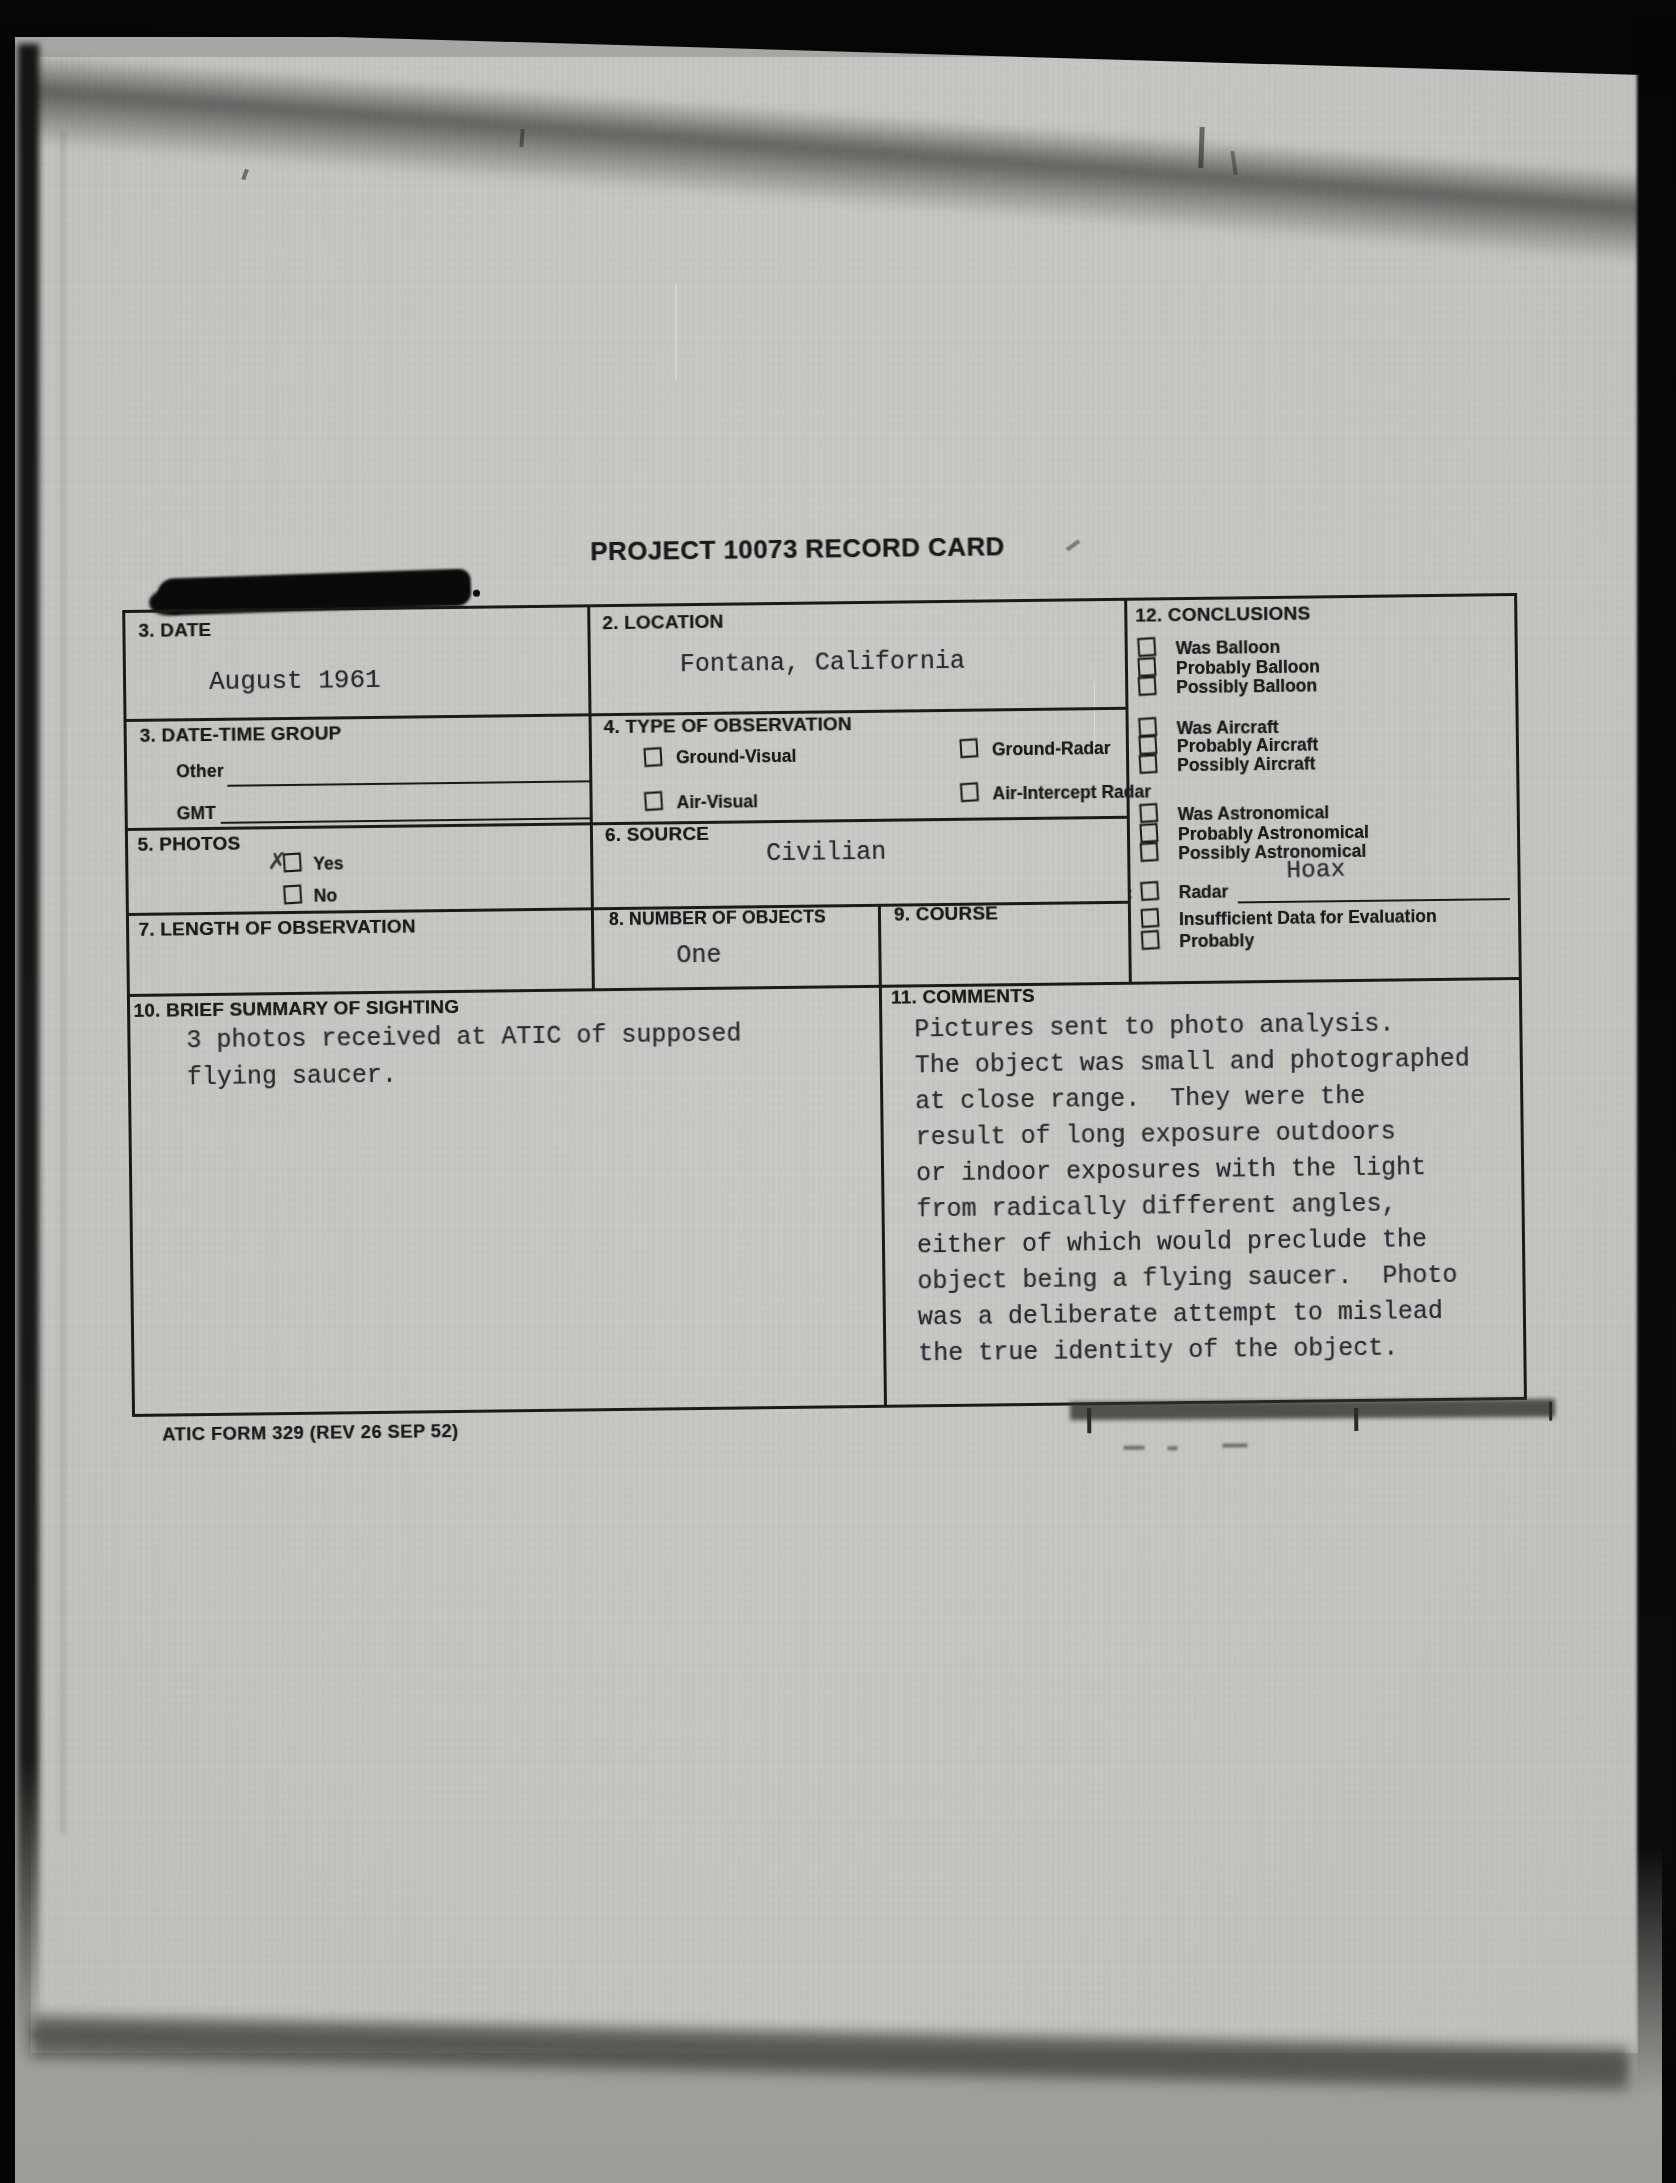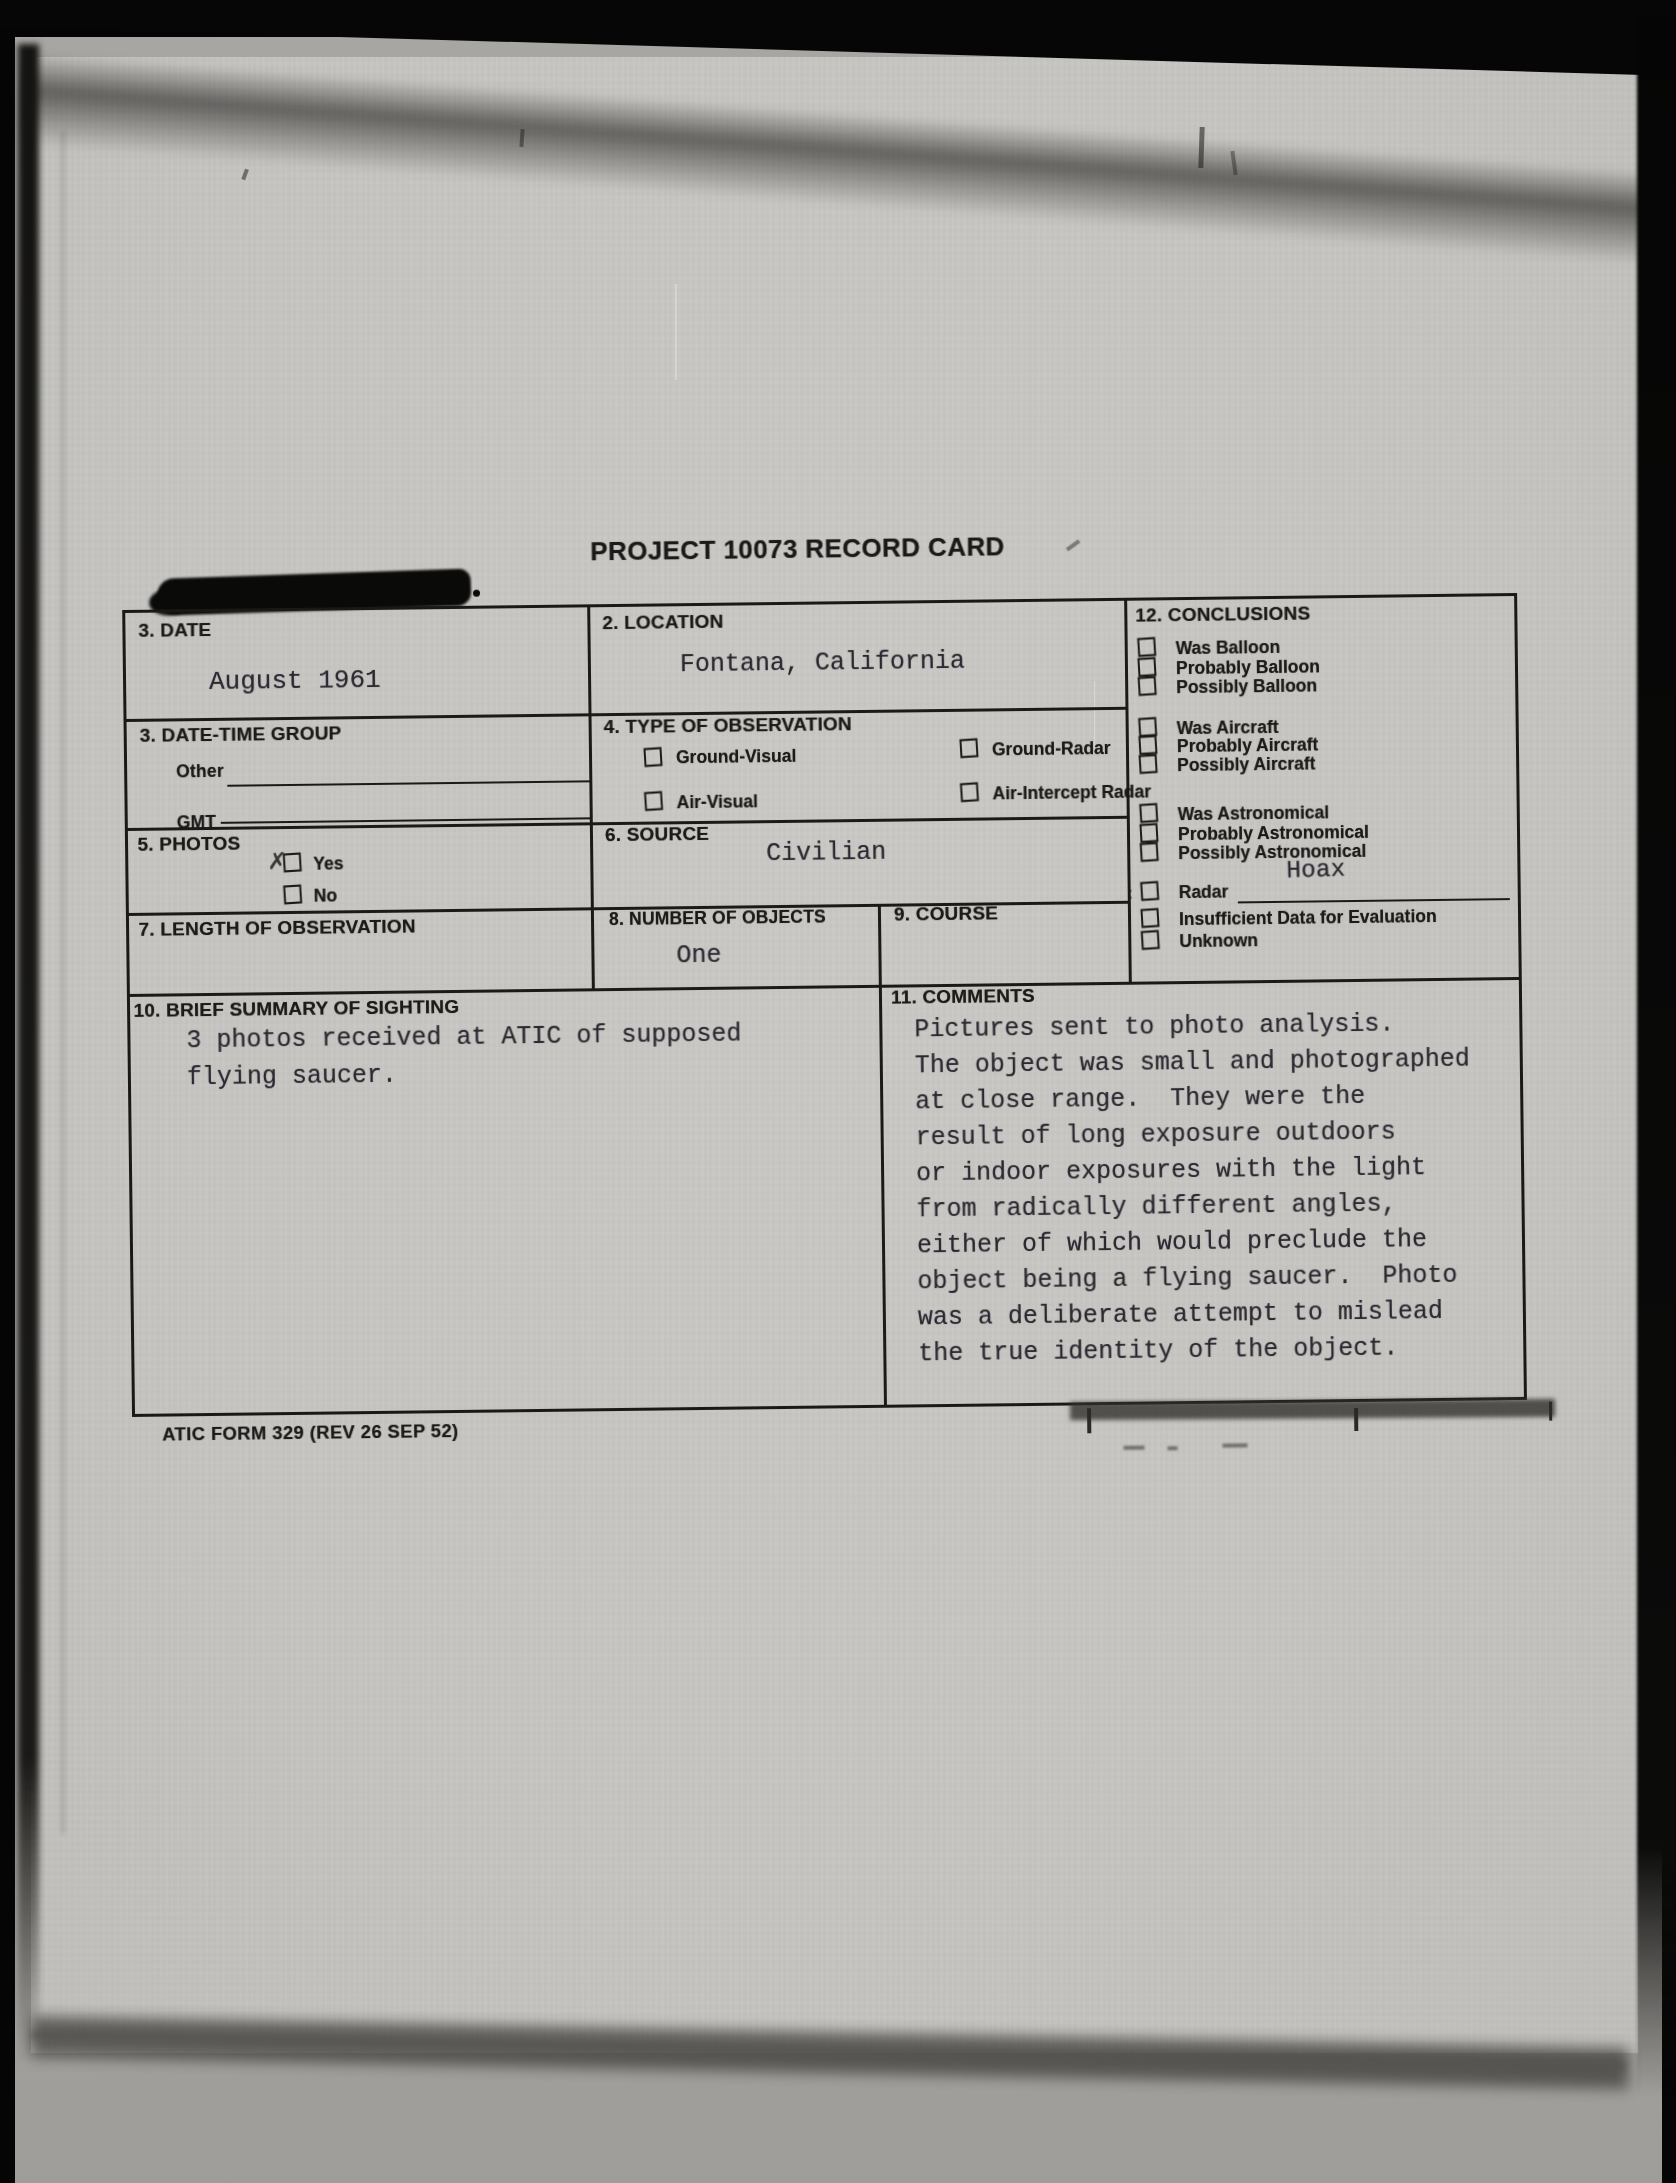--- a/index.html
+++ b/index.html
@@ -113,21 +113,21 @@
 
     <div class="lbl" style="left:13px;top:7px;">3. DATE</div>
     <div class="type" style="left:83px;top:55px;font-size:26px;">August 1961</div>
 
     <div class="lbl" style="left:477px;top:5.2px;">2. LOCATION</div>
     <div class="type" style="left:554px;top:44px;">Fontana, California</div>
 
     <div class="lbl" style="left:13px;top:112px;">3. DATE-TIME GROUP</div>
     <div class="lbl small" style="left:49px;top:149px;">Other</div>
     <div class="fill-line" style="left:100px;top:173px;width:362px;height:2.2px;"></div>
-    <div class="lbl small" style="left:49px;top:191px;margin-top:9px;">GMT</div>
+    <div class="lbl small" style="left:49px;top:191px;">GMT</div>
     <div class="fill-line" style="left:93px;top:210px;width:369px;height:2.2px;"></div>
 
     <div class="lbl" style="left:477px;top:109px;">4. TYPE OF OBSERVATION</div>
     <span class="cb" style="left:517px;top:141px;"></span>
     <div class="concl-lbl" style="left:549px;top:141px;">Ground-Visual</div>
     <span class="cb" style="left:833px;top:136px;"></span>
     <div class="concl-lbl" style="left:865px;top:137px;">Ground-Radar</div>
     <span class="cb" style="left:517px;top:185px;"></span>
     <div class="concl-lbl" style="left:549px;top:186px;">Air-Visual</div>
     <span class="cb" style="left:833px;top:180px;"></span>
@@ -191,21 +191,21 @@
 
     <div class="other-mark" style="left:999px;top:283px;">:</div>
     <span class="cb" style="left:1012px;top:281px;"></span>
     <div class="concl-lbl" style="left:1050px;top:282px;">Radar</div>
     <div class="type" style="left:1158px;top:258px;font-size:24.5px;transform:rotate(-0.8deg);">Hoax</div>
     <div class="fill-line" style="left:1109px;top:302px;width:272px;height:2.2px;"></div>
 
     <span class="cb" style="left:1012px;top:308px;"></span>
     <div class="concl-lbl" style="left:1050px;top:309px;">Insufficient Data for Evaluation</div>
     <span class="cb" style="left:1012px;top:330px;"></span>
-    <div class="concl-lbl" style="left:1050px;top:331px;">Unknown</div>
+    <div class="concl-lbl" style="left:1050px;top:331px;">Probably</div>
   </div>
 
   <div class="footer">ATIC FORM 329 (REV 26 SEP 52)</div>
   <div class="smear"></div>
   <div class="tick" style="left:1082px;top:1420px;width:3.9px;height:25px;"></div>
   <div class="tick" style="left:1349px;top:1423px;width:3.5px;height:23px;"></div>
   <div class="tick" style="left:1544px;top:1419px;width:3.1px;height:19px;"></div>
   <div class="dash" style="left:1118px;top:1458px;width:21px;height:3.9px;"></div>
   <div class="dash" style="left:1162px;top:1459px;width:9.6px;height:3.9px;"></div>
   <div class="dash" style="left:1217px;top:1457px;width:25px;height:3.9px;"></div>

